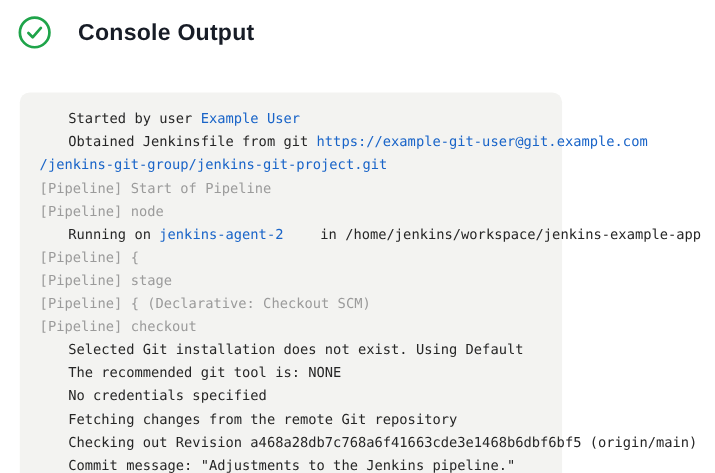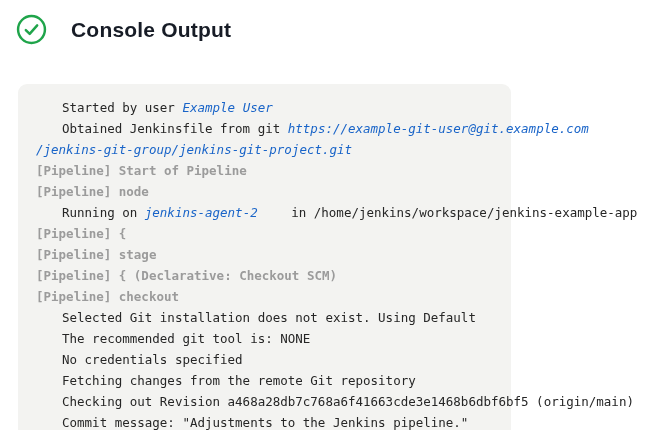--- a/index.html
+++ b/index.html
@@ -30,22 +30,22 @@
     background:var(--console-bg);
     border-radius:9px;
     padding:13px 18px;
     font-family:"DejaVu Sans Mono","Liberation Mono",monospace;
     font-size:12.5px;line-height:21px;
     color:var(--text);
     white-space:pre-wrap;
   }
   .console-line{display:block;height:21px;white-space:pre;}
   .seg-text{color:var(--text);margin-left:26px;}
-  .seg-muted{color:var(--muted);font-weight:bold;}
-  .seg-link{color:var(--link);text-decoration:none;cursor:pointer;font-style:italic;}
+  .seg-muted{color:var(--muted);}
+  .seg-link{color:var(--link);text-decoration:none;cursor:pointer;}
 </style>
 </head>
 <body>
 
 <div class="page">
 
   <div class="header">
     <svg class="status-icon" viewBox="0 0 24 24" fill="none" aria-hidden="true">
       <circle cx="12" cy="12" r="10.4" stroke="#1fa44a" stroke-width="1.9" fill="none"></circle>
       <path d="M7.6 12.4 L10.6 15.4 L16.4 8.8" stroke="#1fa44a" stroke-width="1.9" fill="none" stroke-linecap="round" stroke-linejoin="round"></path>

